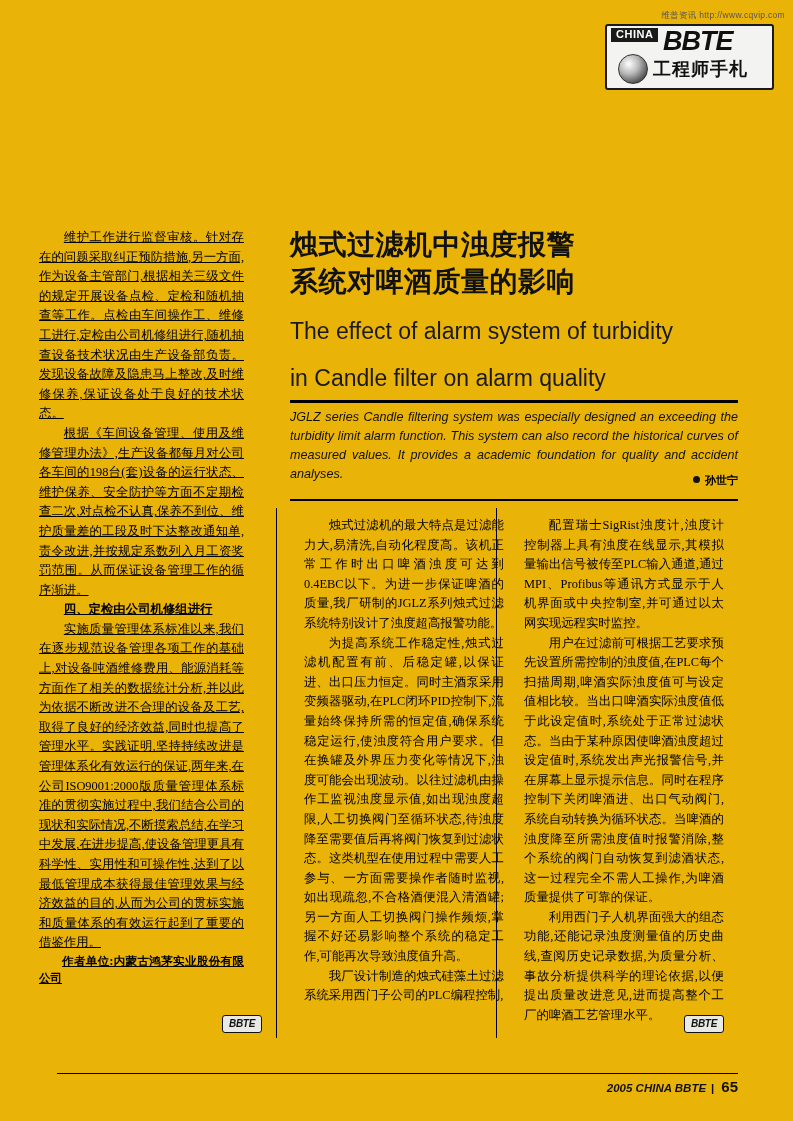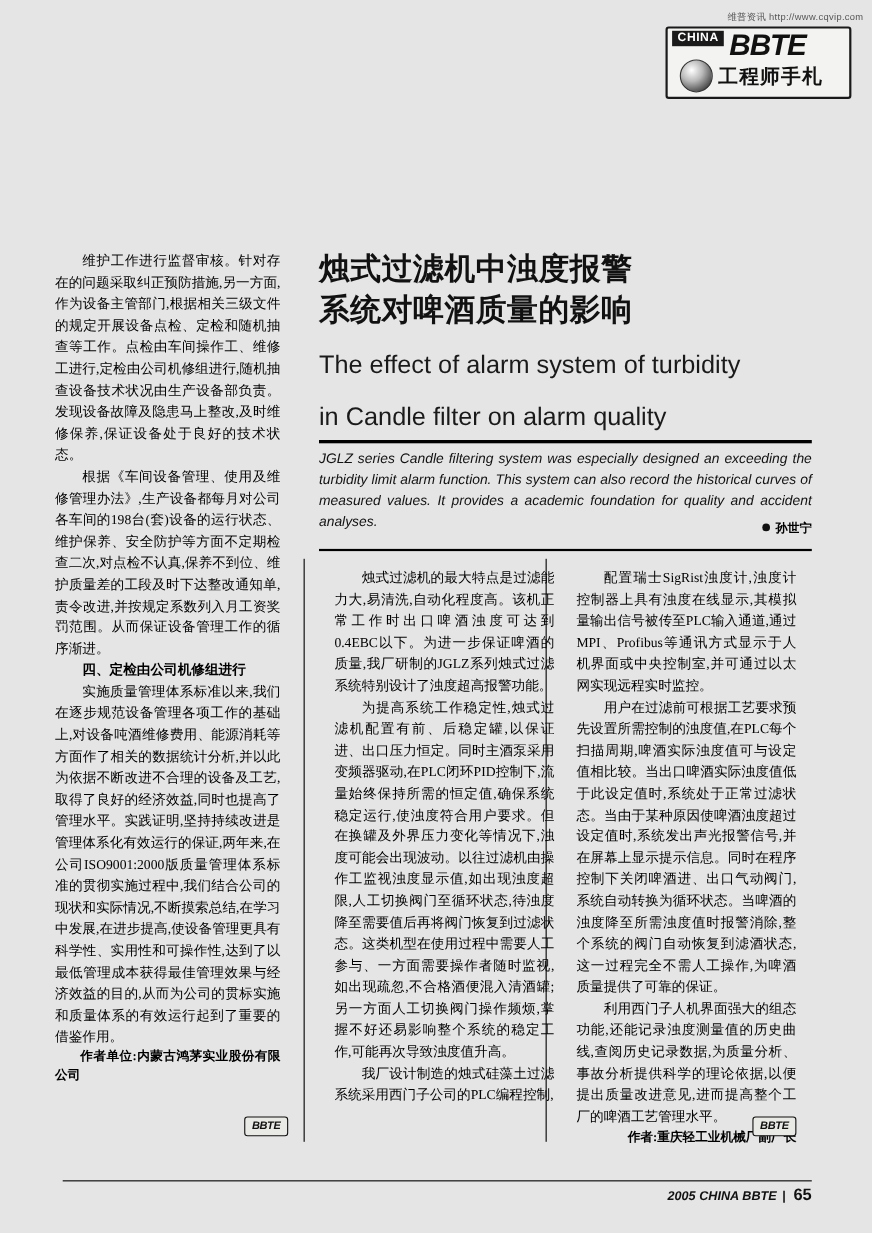--- a/index.html
+++ b/index.html
@@ -13,21 +13,21 @@
     position: relative;
     font-family: "Liberation Serif", serif;
     color: #000;
     overflow: hidden;
   }
   .page {
     position: absolute;
     left: 0; top: 0;
     width: 793px;
     height: 1121px;
-    background: #e5e5e5;
+    background: #eab308;
   }
   
   .watermark {
     position: absolute;
     right: 8px;
     top: 10px;
     font-family: "Liberation Sans", sans-serif;
     font-size: 8.5px;
     color: #555;
     letter-spacing: 0.3px;
@@ -89,26 +89,27 @@
     top: 30px;
     width: 28px;
     height: 28px;
     border-radius: 50%;
     background: radial-gradient(circle at 35% 32%, #ffffff 0%, #b9b9b9 38%, #4a4a4a 78%, #2a2a2a 100%);
     border: 1px solid #333;
   }
   
   .col-left {
     position: absolute;
-    left: 50px;
+    left: 39px;
     top: 228px;
     width: 205px;
     font-size: 12.4px;
     line-height: 19.6px;
     text-align: justify;
+    text-decoration: underline;
   }
   .col-left p {
     margin: 0 0 0 0;
     text-indent: 2em;
   }
   .col-left p.heading {
     text-indent: 2em;
     font-weight: bold;
   }
   .author-unit {
@@ -308,21 +309,20 @@
   <div class="col-mid">
     <p>烛式过滤机的最大特点是过滤能力大,易清洗,自动化程度高。该机正常工作时出口啤酒浊度可达到0.4EBC以下。为进一步保证啤酒的质量,我厂研制的JGLZ系列烛式过滤系统特别设计了浊度超高报警功能。</p>
     <p>为提高系统工作稳定性,烛式过滤机配置有前、后稳定罐,以保证进、出口压力恒定。同时主酒泵采用变频器驱动,在PLC闭环PID控制下,流量始终保持所需的恒定值,确保系统稳定运行,使浊度符合用户要求。但在换罐及外界压力变化等情况下,浊度可能会出现波动。以往过滤机由操作工监视浊度显示值,如出现浊度超限,人工切换阀门至循环状态,待浊度降至需要值后再将阀门恢复到过滤状态。这类机型在使用过程中需要人工参与、一方面需要操作者随时监视,如出现疏忽,不合格酒便混入清酒罐;另一方面人工切换阀门操作频烦,掌握不好还易影响整个系统的稳定工作,可能再次导致浊度值升高。</p>
     <p>我厂设计制造的烛式硅藻土过滤系统采用西门子公司的PLC编程控制,</p>
   </div>
 
   <div class="col-right">
     <p>配置瑞士SigRist浊度计,浊度计控制器上具有浊度在线显示,其模拟量输出信号被传至PLC输入通道,通过MPI、Profibus等通讯方式显示于人机界面或中央控制室,并可通过以太网实现远程实时监控。</p>
     <p>用户在过滤前可根据工艺要求预先设置所需控制的浊度值,在PLC每个扫描周期,啤酒实际浊度值可与设定值相比较。当出口啤酒实际浊度值低于此设定值时,系统处于正常过滤状态。当由于某种原因使啤酒浊度超过设定值时,系统发出声光报警信号,并在屏幕上显示提示信息。同时在程序控制下关闭啤酒进、出口气动阀门,系统自动转换为循环状态。当啤酒的浊度降至所需浊度值时报警消除,整个系统的阀门自动恢复到滤酒状态,这一过程完全不需人工操作,为啤酒质量提供了可靠的保证。</p>
     <p>利用西门子人机界面强大的组态功能,还能记录浊度测量值的历史曲线,查阅历史记录数据,为质量分析、事故分析提供科学的理论依据,以便提出质量改进意见,进而提高整个工厂的啤酒工艺管理水平。</p>
-    <p class="author-right">作者:重庆轻工业机械厂副厂长</p>
   </div>
 
   <div class="endmark endmark-left">BBTE</div>
   <div class="endmark endmark-right">BBTE</div>
 
   <div class="footer-rule"></div>
   <div class="footer">
     <span>2005 CHINA BBTE</span><span class="bar">|</span><span class="pg">65</span>
   </div>
 

